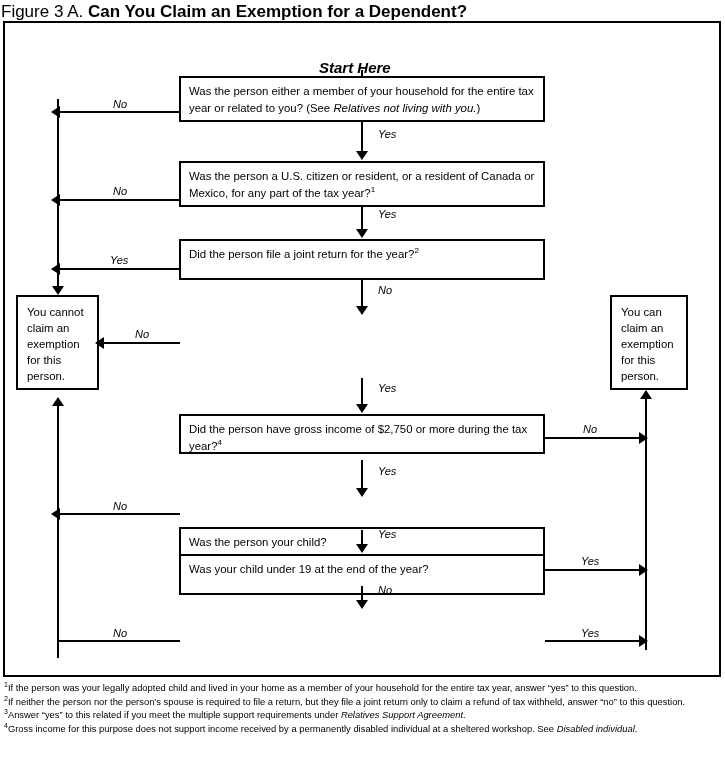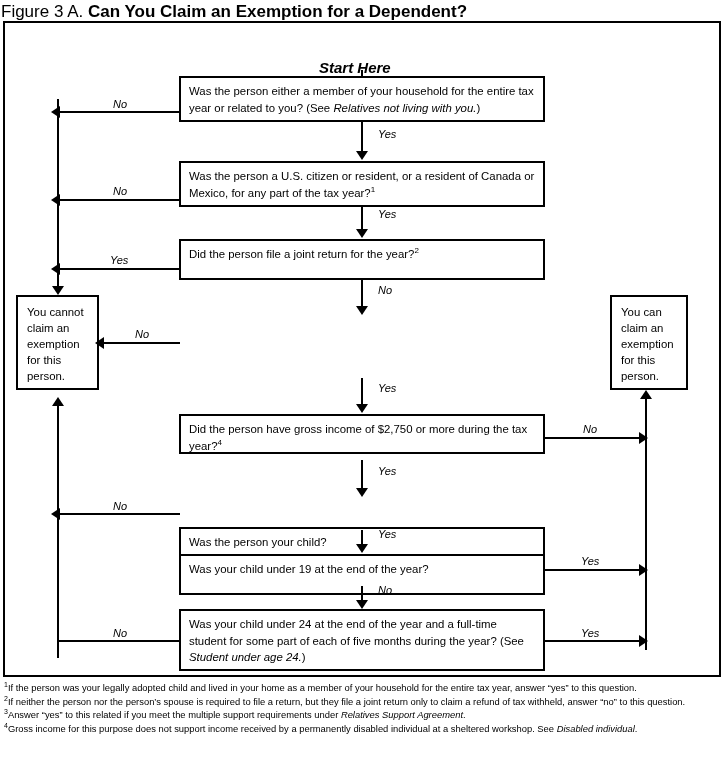--- a/index.html
+++ b/index.html
@@ -150,21 +150,20 @@
 
     <div class="node center" id="node-q3" style="left:174px; top:216px; width:366px; height:41px;"><span>Did the person file a joint return for the year?</span><sup>2</sup></div>
 
 
     <div class="node center" id="node-q5" style="left:174px; top:391px; width:366px; height:40px;"><span>Did the person have gross income of $2,750 or more during the tax year?</span><sup>4</sup></div>
 
     <div class="node center" id="node-q6" style="left:174px; top:475px; width:366px; height:32px;margin-top:29px;"><span>Was the person your child?</span></div>
 
     <div class="node center" id="node-q7" style="left:174px; top:531px; width:366px; height:41px;"><span>Was your child under 19 at the end of the year?</span></div>
 
-    <div class="node center" id="node-q8" style="left:174px; top:586px; width:366px; height:62px;"><span>Was your child under 24 at the end of the year and a full-time student for some part of each of five months during the year? (See </span><i>Student under age 24.</i><span>)</span></div>
 
     <div class="node term" id="node-cannot" style="left:11px; top:272px; width:83px; height:95px;">You cannot claim an exemption for this person.</div>
 
     <div class="node term" id="node-can" style="left:605px; top:272px; width:78px; height:95px;">You can claim an exemption for this person.</div>
 
     <div class="vline" style="left:52px; top:76px; height:190px;"></div>
     <div class="arrow-down" style="left:47px; top:263px;"></div>
 
     <div class="hline" style="left:53px; top:88px; width:122px;"></div>
     <div class="arrow-left" style="left:46px; top:83px;"></div>

